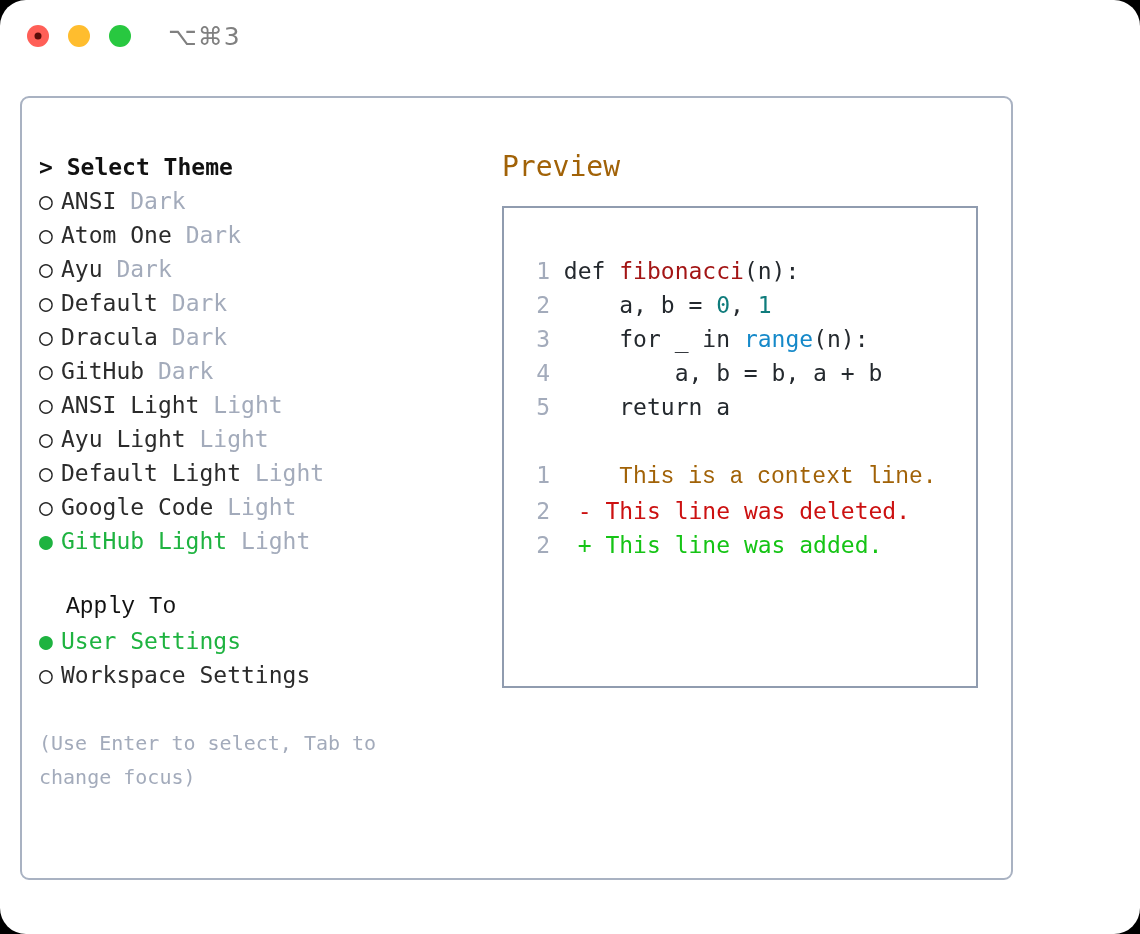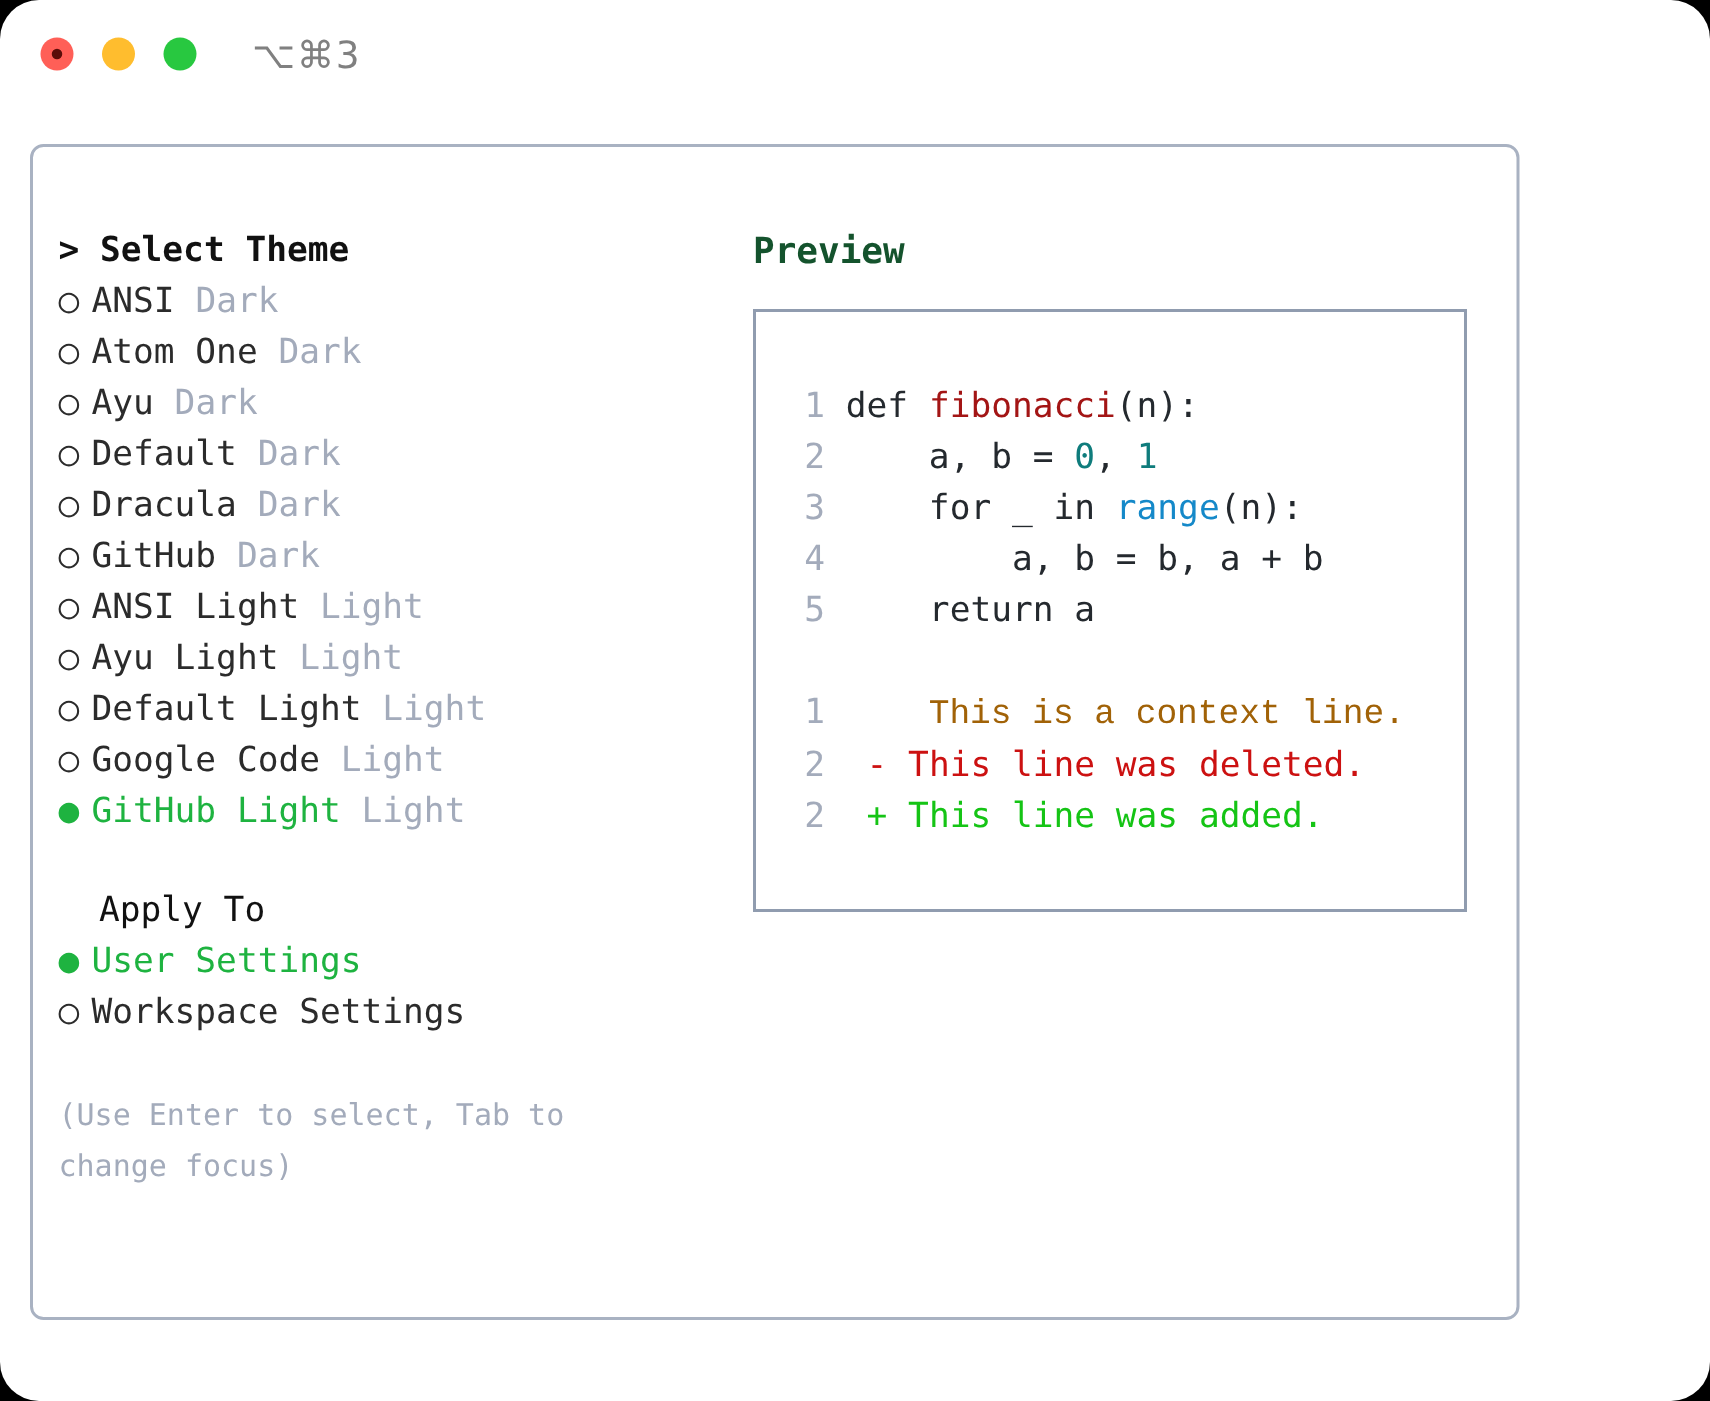--- a/index.html
+++ b/index.html
@@ -123,20 +123,21 @@
   .opt.selected { color: #1eb340; }
   .opt.selected .marker { color: #1eb340; }
   .opt .variant { color: #a3abbb; }
 
   .applyto-title {
     font-size: 23px;
     line-height: 34px;
     color: #111111;
     white-space: pre;
     padding-left: 27px;
+    font-family: Liberation Mono, monospace;
   }
 
   .group-gap { height: 32px; }
   .hint-gap  { height: 34px; }
 
   .hint {
     font-size: 20px;
     line-height: 34px;
     color: #a3abbb;
     width: 400px;
@@ -144,30 +145,30 @@
 
   
   .right-col {
     position: absolute;
     left: 480px;
     top: 52px;
     width: 490px;
   }
 
   .preview-title {
-    font-size: 24px;
-    font-weight: bold;
-    color: #14532d;
+    font-size: 28px;
+    font-weight: normal;
+    color: #a16207;
     line-height: 34px;
   }
 
   .preview-box {
     margin-top: 22px;
     width: 476px;
-    height: 402px;
+    height: 482px;
     border: 2px solid #909caf;
     box-sizing: border-box;
     background: #ffffff;
     padding: 46px 0 0 18px;
   }
 
   .code-line {
     font-size: 23px;
     line-height: 34px;
     white-space: pre;

